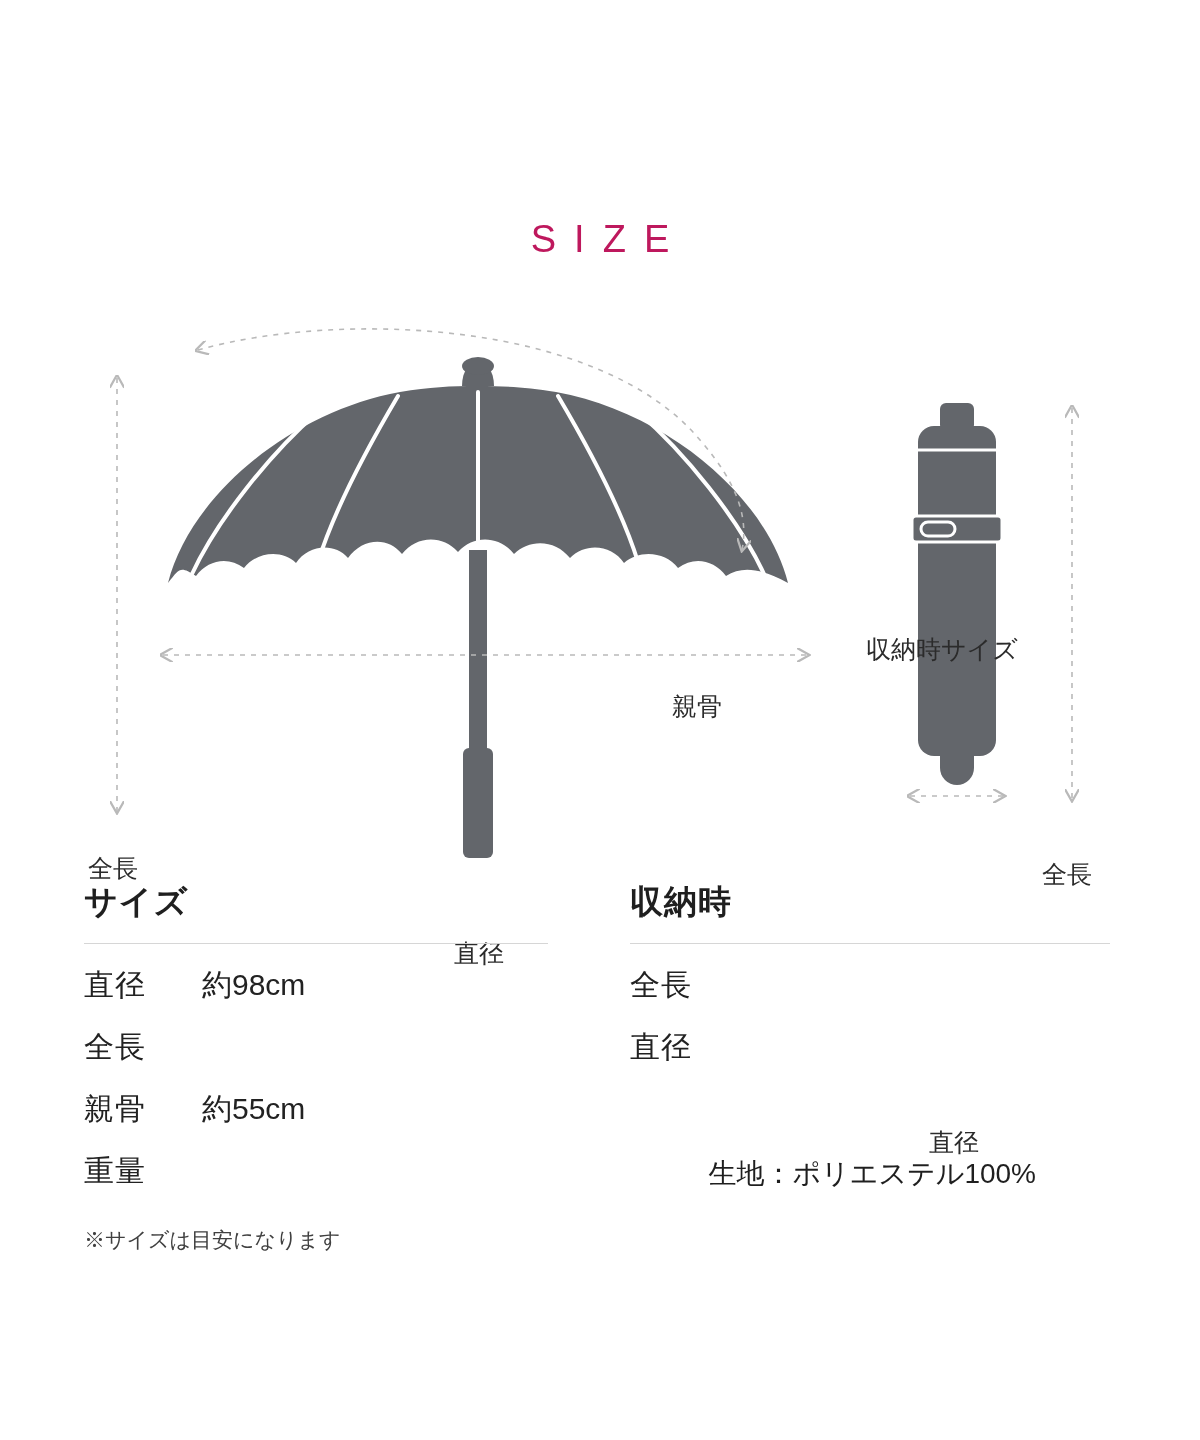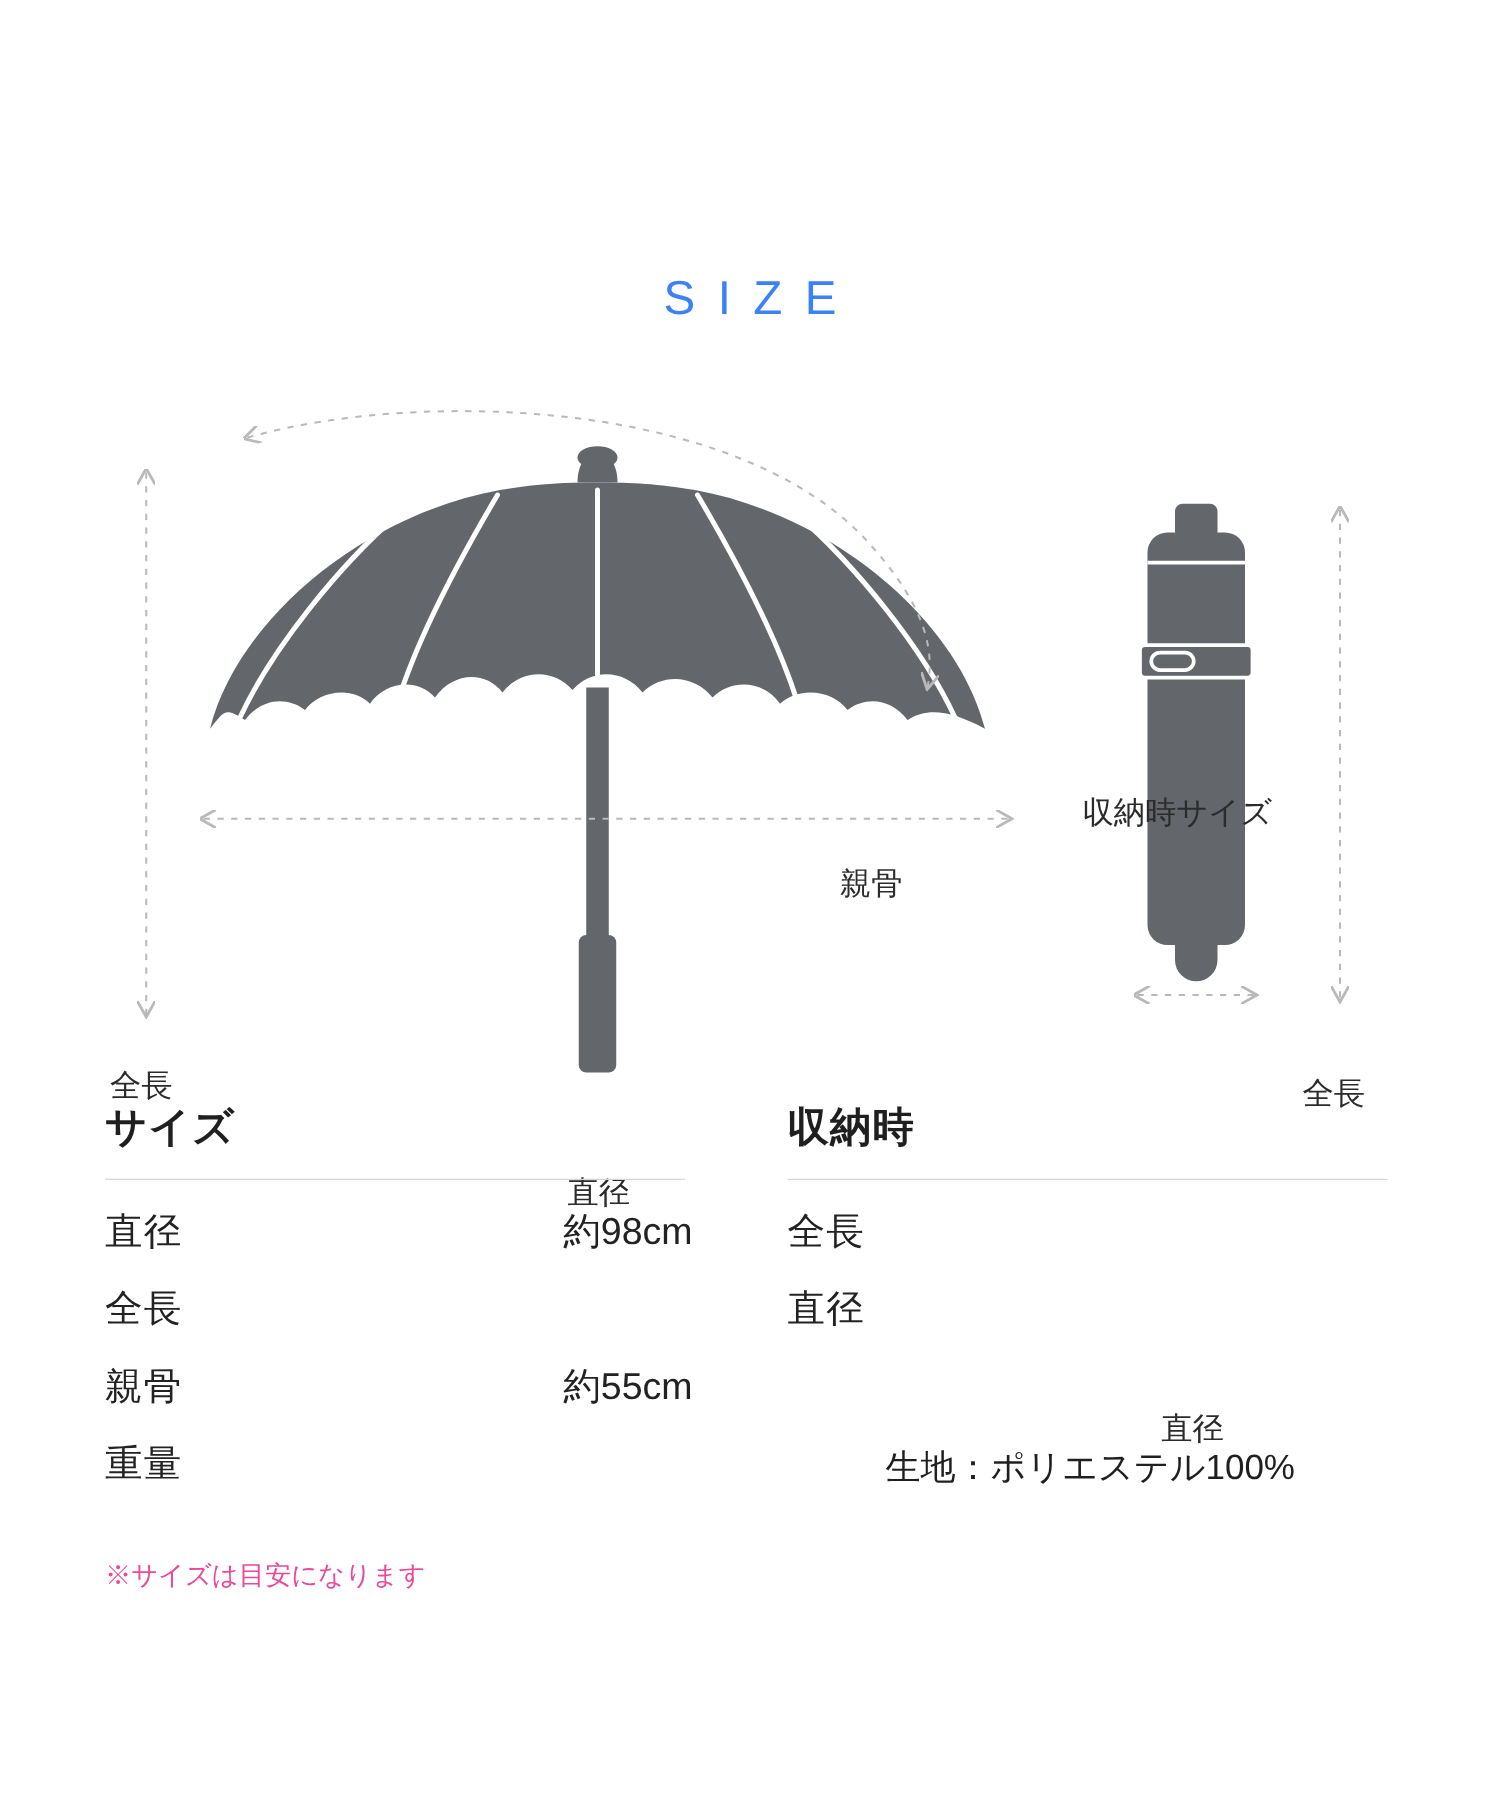--- a/index.html
+++ b/index.html
@@ -24,21 +24,21 @@
 
   
   .size-title {
     position: absolute;
     top: 218px;
     left: 0;
     width: 1200px;
     text-align: center;
     font-size: 38px;
     letter-spacing: 18px;
-    color: #3b82f6;
+    color: #be185d;
     font-weight: 400;
     text-indent: 18px;
   }
 
   
   .diagram {
     position: absolute;
     top: 300px;
     left: 0;
     width: 1200px;
@@ -101,26 +101,25 @@
     font-size: 30px;
     color: #222;
   }
   .spec-row .k {
     width: 118px;
     flex: 0 0 118px;
     letter-spacing: 1px;
   }
   .spec-row .v {
     flex: 1;
-    text-align: right;
   }
   .note {
-    margin-top: 54px;
+    margin-top: 34px;
     font-size: 21px;
-    color: #ec4899;
+    color: #404040;
   }
 
   .material {
     position: absolute;
     top: 272px;
     right: 84px;
     text-align: center;
     font-size: 28px;
     line-height: 1.55;
     color: #1f1f1f;

